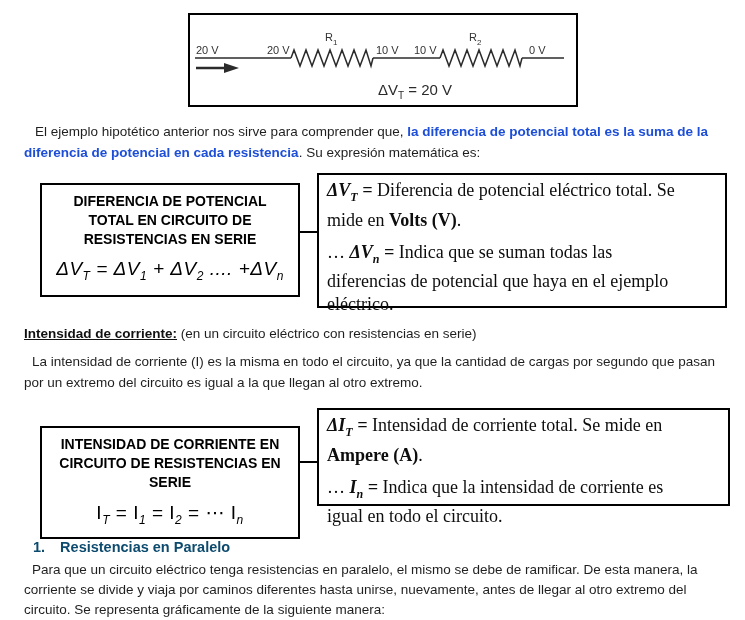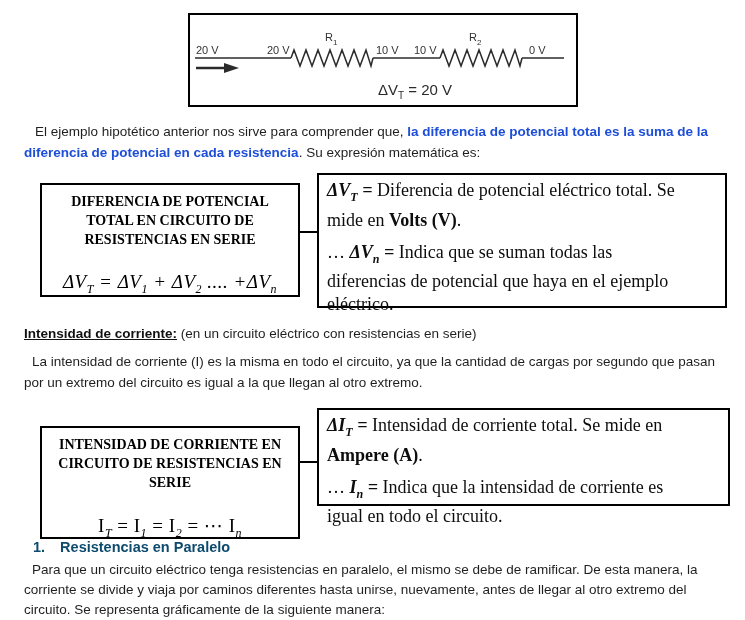--- a/index.html
+++ b/index.html
@@ -21,24 +21,24 @@
 
   
   .body-text { font-size:13.5px; line-height:21px; color:#1f1f1f; }
   .body-text b { color:#1d4ed8; }
   .indent { padding-left:11px; }
   .indent-sm { padding-left:8px; }
 
   
   .fbox {
     width:260px; border:2px solid #000; background:#fff; text-align:center;
-    font-family:Liberation Serif, serif;
+    font-family:Liberation Sans, sans-serif;
   }
   .fbox .ftitle { font-weight:bold; font-size:14px; line-height:19px; color:#000; padding-top:7px; }
-  .formula { display:block; font-size:19px; color:#000; margin-top:22px; letter-spacing:0.5px; }
+  .formula { display:block; font-size:19px; color:#000; margin-top:9px; letter-spacing:0.5px; }
   .formula.it { font-style:italic; }
   .formula sub { font-size:12px; }
   .formula.up sub { font-style:italic; }
 
   
   .connector { height:2px; background:#000; width:17px; left:300px; }
 
   
   .dbox {
     border:2px solid #000; background:#fff;

